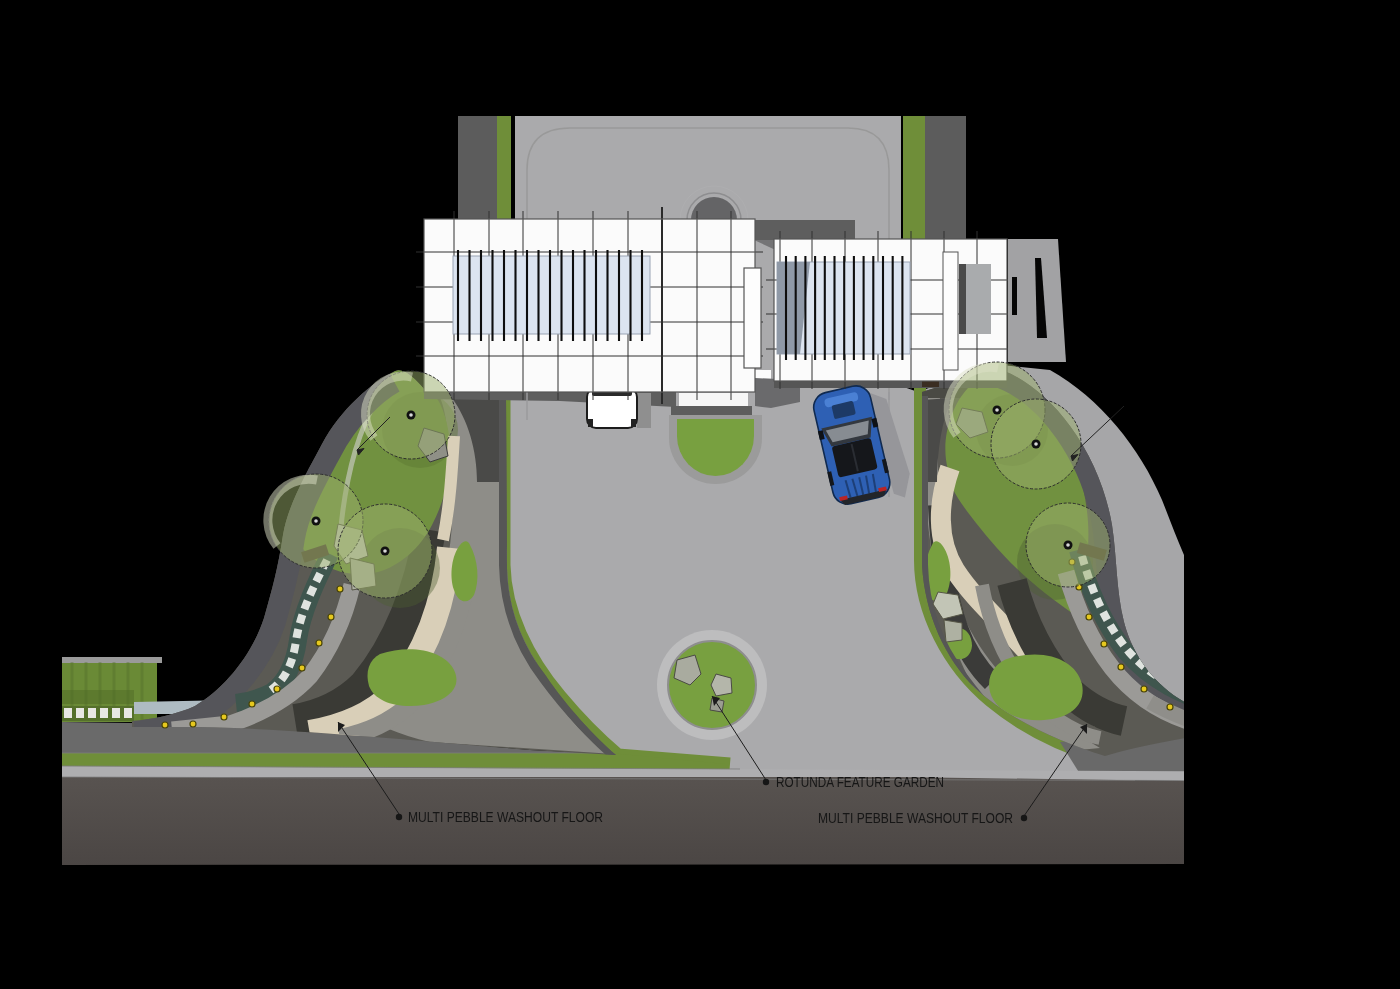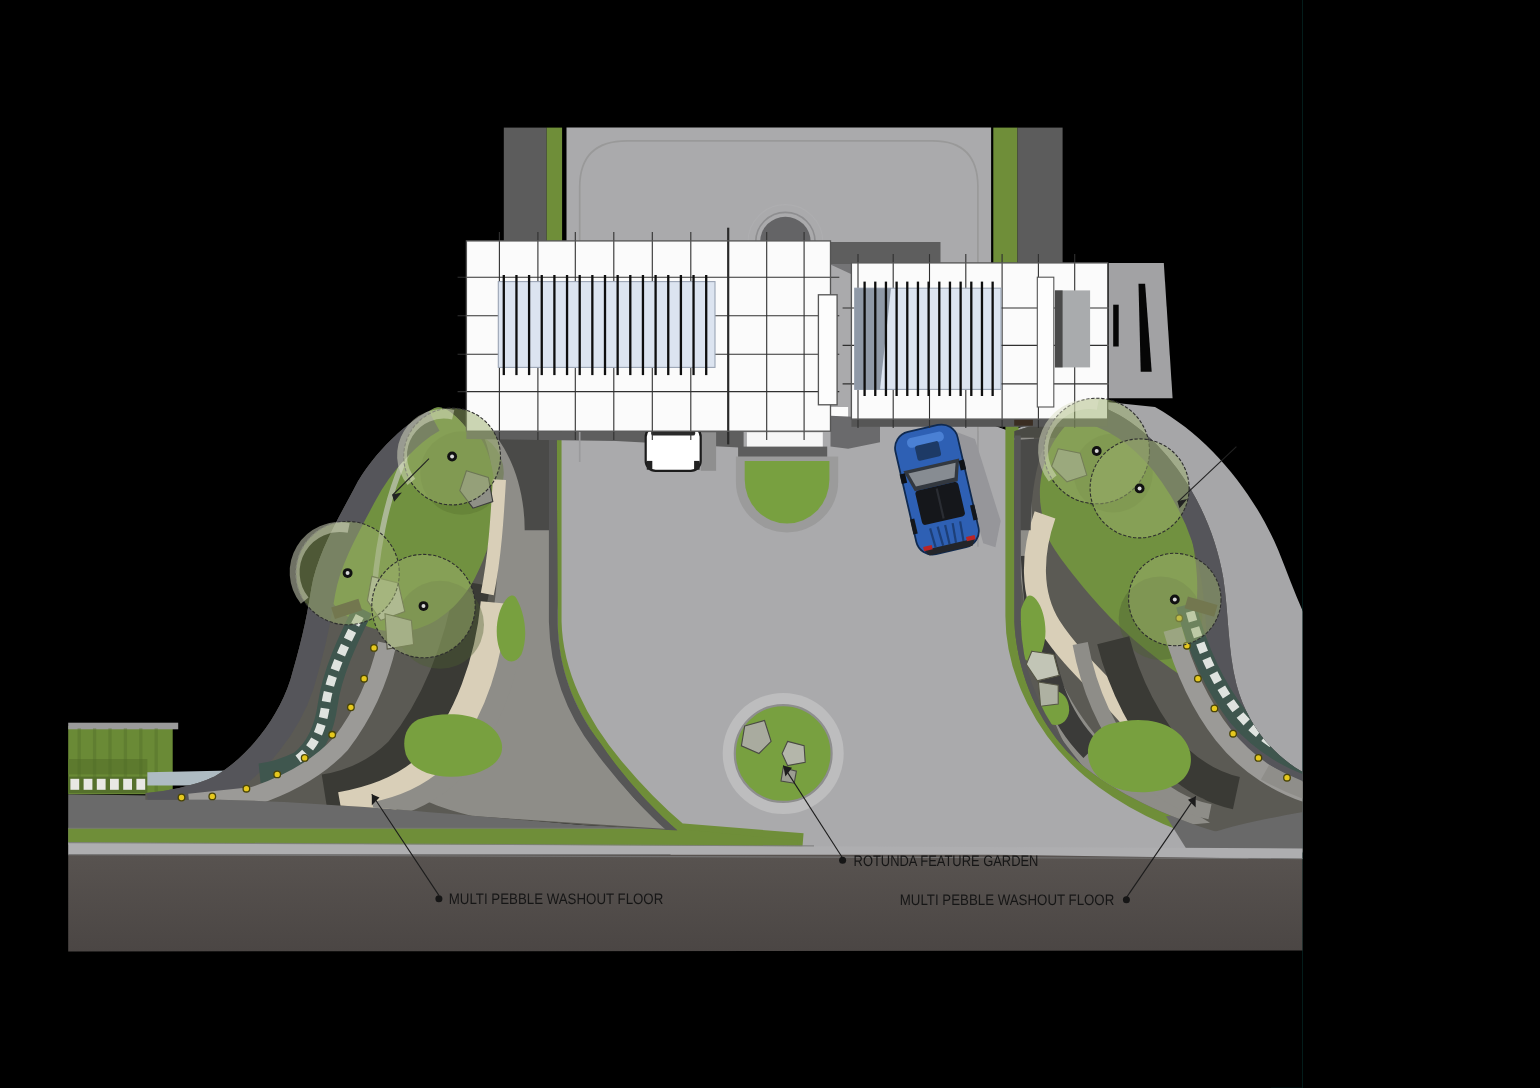--- a/index.html
+++ b/index.html
@@ -1,16 +1,16 @@
 <!DOCTYPE html>
 <html><head>
 <meta charset="utf-8">
 <style>
 html,body{margin:0;padding:0;background:#000;}
-#stage{position:relative;width:1184px;height:989px;background:#0f766e;overflow:hidden;}
+#stage{position:relative;width:1184px;height:989px;background:#c2410c;overflow:hidden;}
 svg{display:block;}
 </style>
 </head>
 <body>
 <div id="stage">
 <svg width="1400" height="989" viewBox="0 0 1400 989" font-family="Liberation Sans, sans-serif">
 <defs>
 <linearGradient id="roadg" x1="0" y1="0" x2="0" y2="1">
 <stop offset="0" stop-color="#585350"></stop>
 <stop offset="1" stop-color="#4b4644"></stop>

